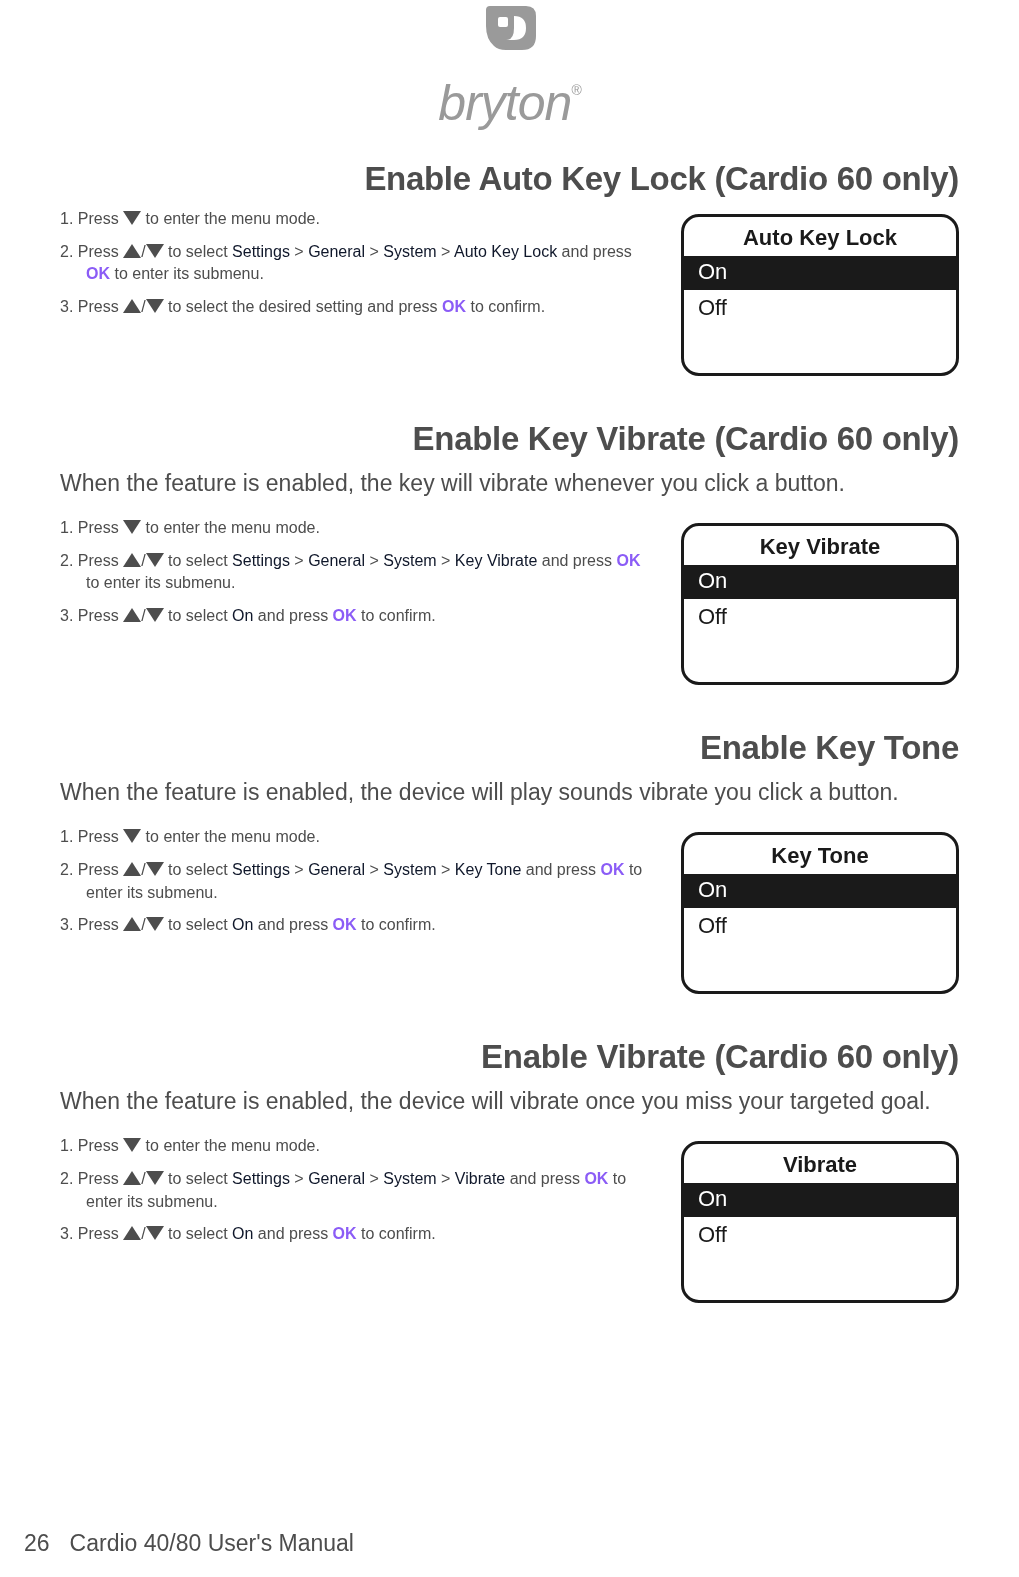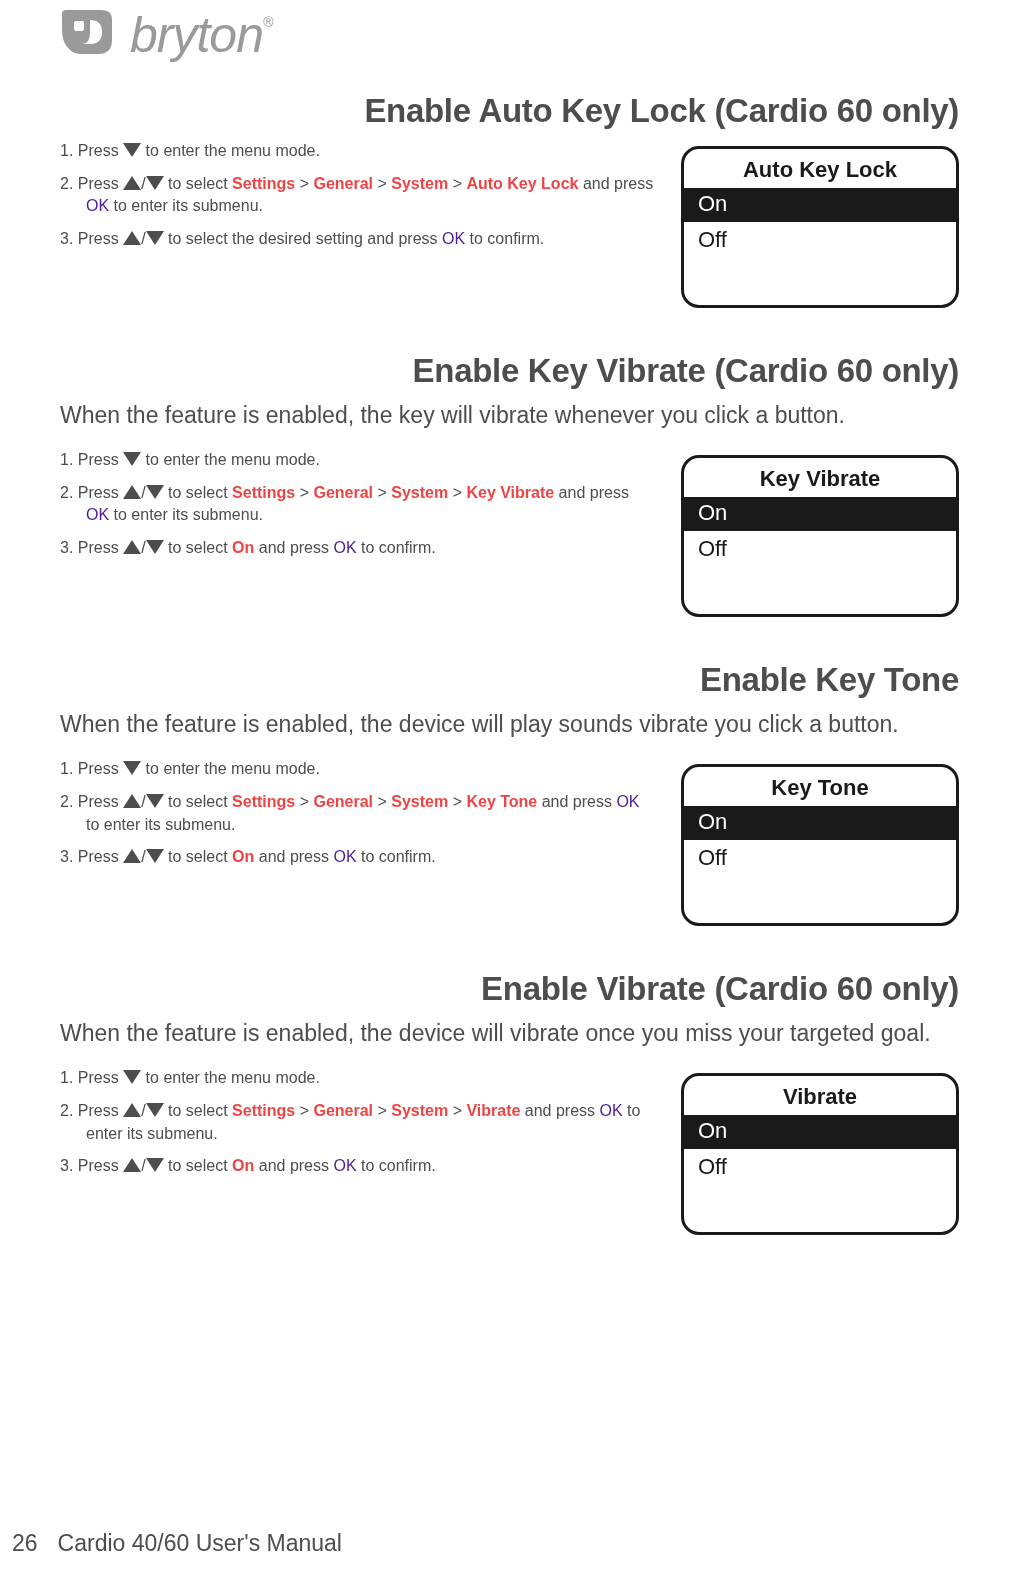--- a/index.html
+++ b/index.html
@@ -5,21 +5,21 @@
   * { box-sizing: border-box; margin: 0; padding: 0; }
   body {
     font-family: "Myriad Pro", "Segoe UI", Arial, sans-serif;
     background: #fff;
     color: #4d4d4d;
     width: 1019px;
     height: 1577px;
     position: relative;
     padding: 0 60px 0 60px;
   }
-  .logo-bar { display: flex; align-items: center; gap: 18px; margin: 6px 0 28px 0; }
+  .logo-bar { display: flex; align-items: center; gap: 18px; margin: 6px 0 28px 0; flex-direction: column; }
   .logo-mark {
     width: 52px; height: 50px; position: relative;
   }
   .logo-mark svg { width: 100%; height: 100%; }
   .logo-text {
     font-size: 50px; font-weight: 400; color: #9a9a9a;
     font-family: "Segoe UI", Arial, sans-serif; letter-spacing: -1px;
     font-style: italic;
   }
   .logo-text sup { font-size: 14px; vertical-align: top; position: relative; top: 8px; }
@@ -46,22 +46,22 @@
   }
   ol.steps {
     list-style: none;
     flex: 1;
     font-size: 16px;
     color: #4d4d4d;
     line-height: 1.42;
   }
   ol.steps li { margin-bottom: 10px; padding-left: 26px; text-indent: -26px; }
   ol.steps li:last-child { margin-bottom: 0; }
-  .b { font-weight: 700; color: #ef4444; }
-  .ok { font-weight: 400; color: #4c1d95; }
+  .b { font-weight: 400; color: #0f172a; }
+  .ok { font-weight: 700; color: #8b5cf6; }
   .tri-up, .tri-down {
     display: inline-block; width: 0; height: 0; vertical-align: -1px;
   }
   .tri-down {
     border-left: 9px solid transparent;
     border-right: 9px solid transparent;
     border-top: 14px solid #4d4d4d;
   }
   .tri-up {
     border-left: 9px solid transparent;
@@ -89,21 +89,21 @@
     color: #fff;
     padding: 3px 14px 5px 14px;
   }
   .device-off {
     padding: 5px 14px 6px 14px;
   }
   .device-spacer { height: 46px; }
   .footer {
     position: absolute;
     bottom: 20px;
-    left: 12px;
+    left: 24px;
     font-size: 23px;
     color: #4d4d4d;
     display: flex;
     align-items: baseline;
     gap: 20px;
   }
   .footer .pg { font-size: 23px; }
 </style>
 </head>
 <body>
@@ -184,14 +184,14 @@
           <div class="device-on">On</div>
           <div class="device-off">Off</div>
           <div class="device-spacer"></div>
         </div>
       </div>
     </div>
   </div>
 
 <div class="footer">
   <span class="pg">26</span>
-  <span>Cardio 40/60 User's Manual</span>
+  <span>Cardio 40/80 User's Manual</span>
 </div>
 
 </body></html>

